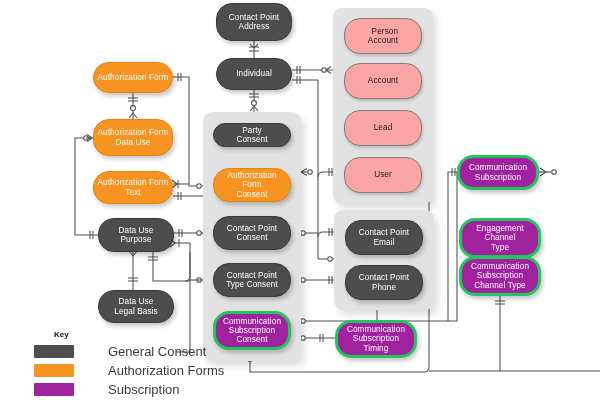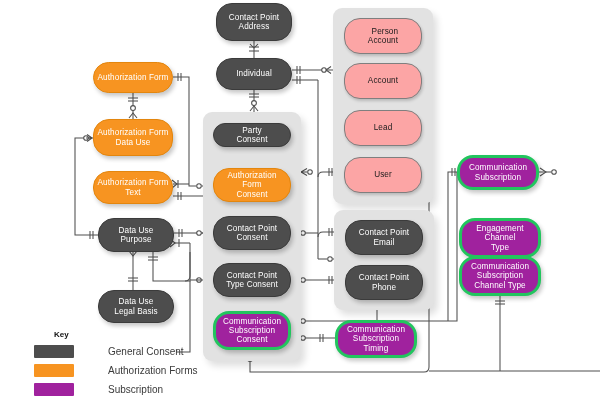--- a/index.html
+++ b/index.html
@@ -65,21 +65,21 @@
     align-items:center;
     height:16px;
     margin-bottom:3px;
   }
   .key-swatch{
     width:40px;height:13px;
     border-radius:1px;
     flex:0 0 auto;
   }
   .key-label{
-    font-size:10px;
+    font-size:13px;
     color:#3a3a3a;
     margin-left:34px;
     white-space:nowrap;
   }
 </style>
 </head>
 <body>
 
 <div id="stage">
 

